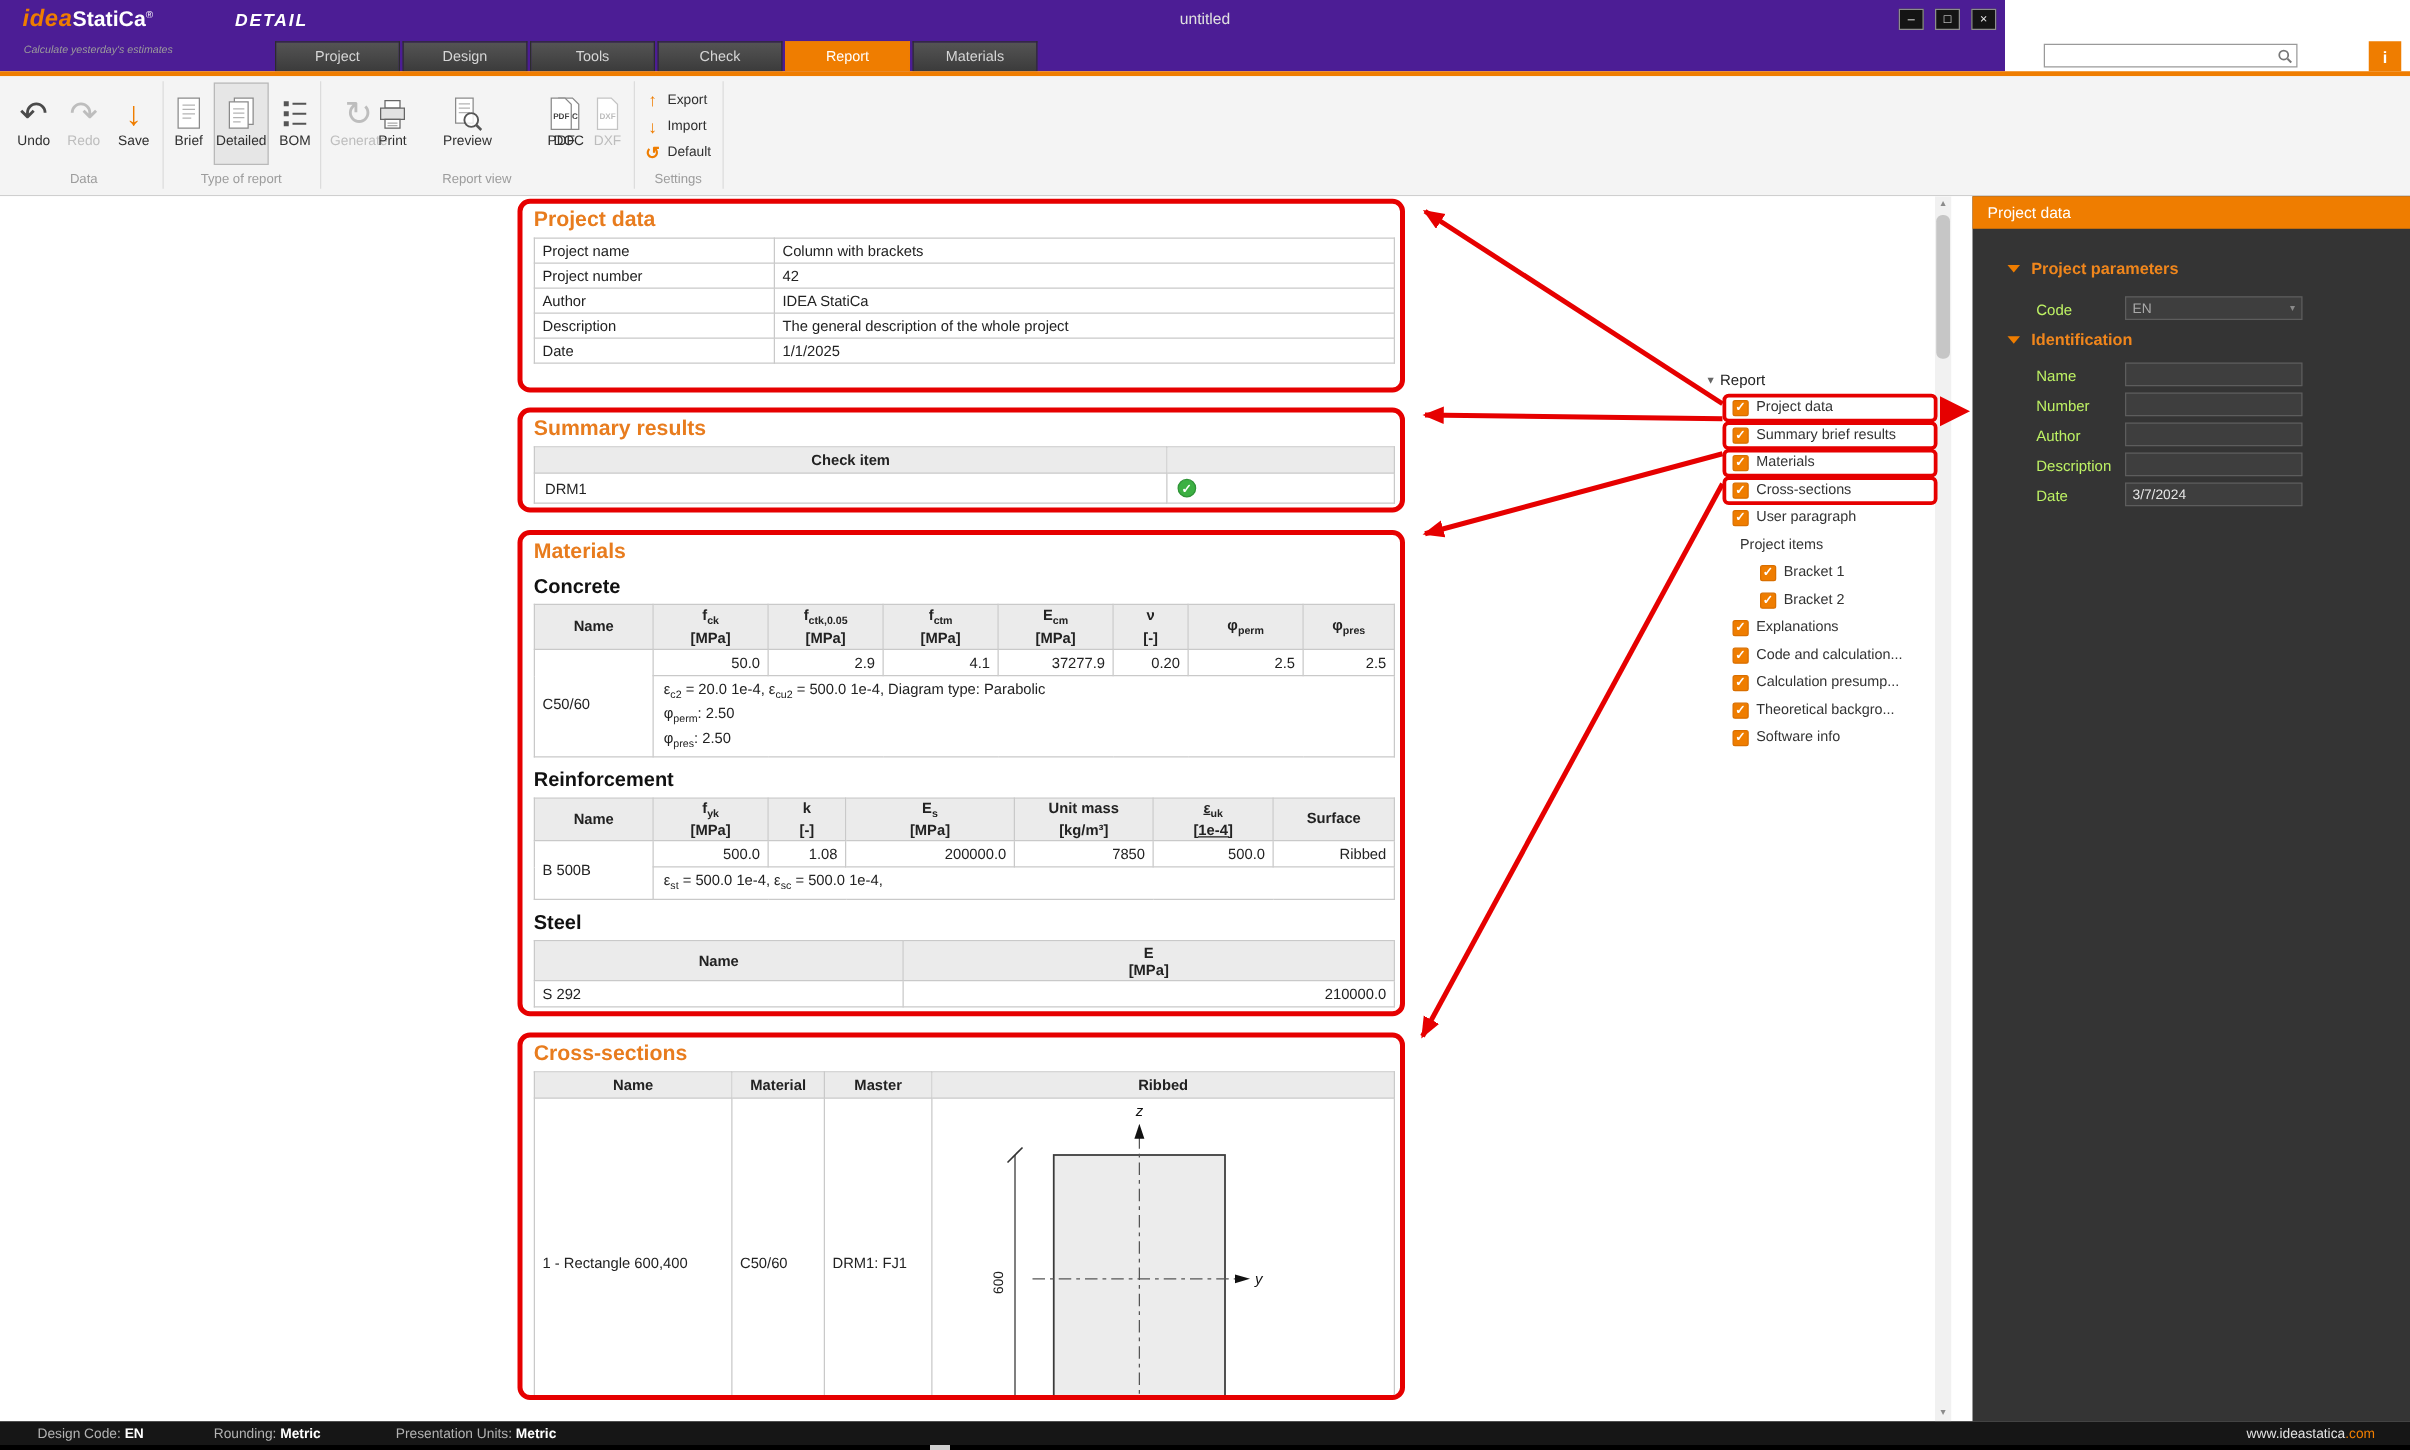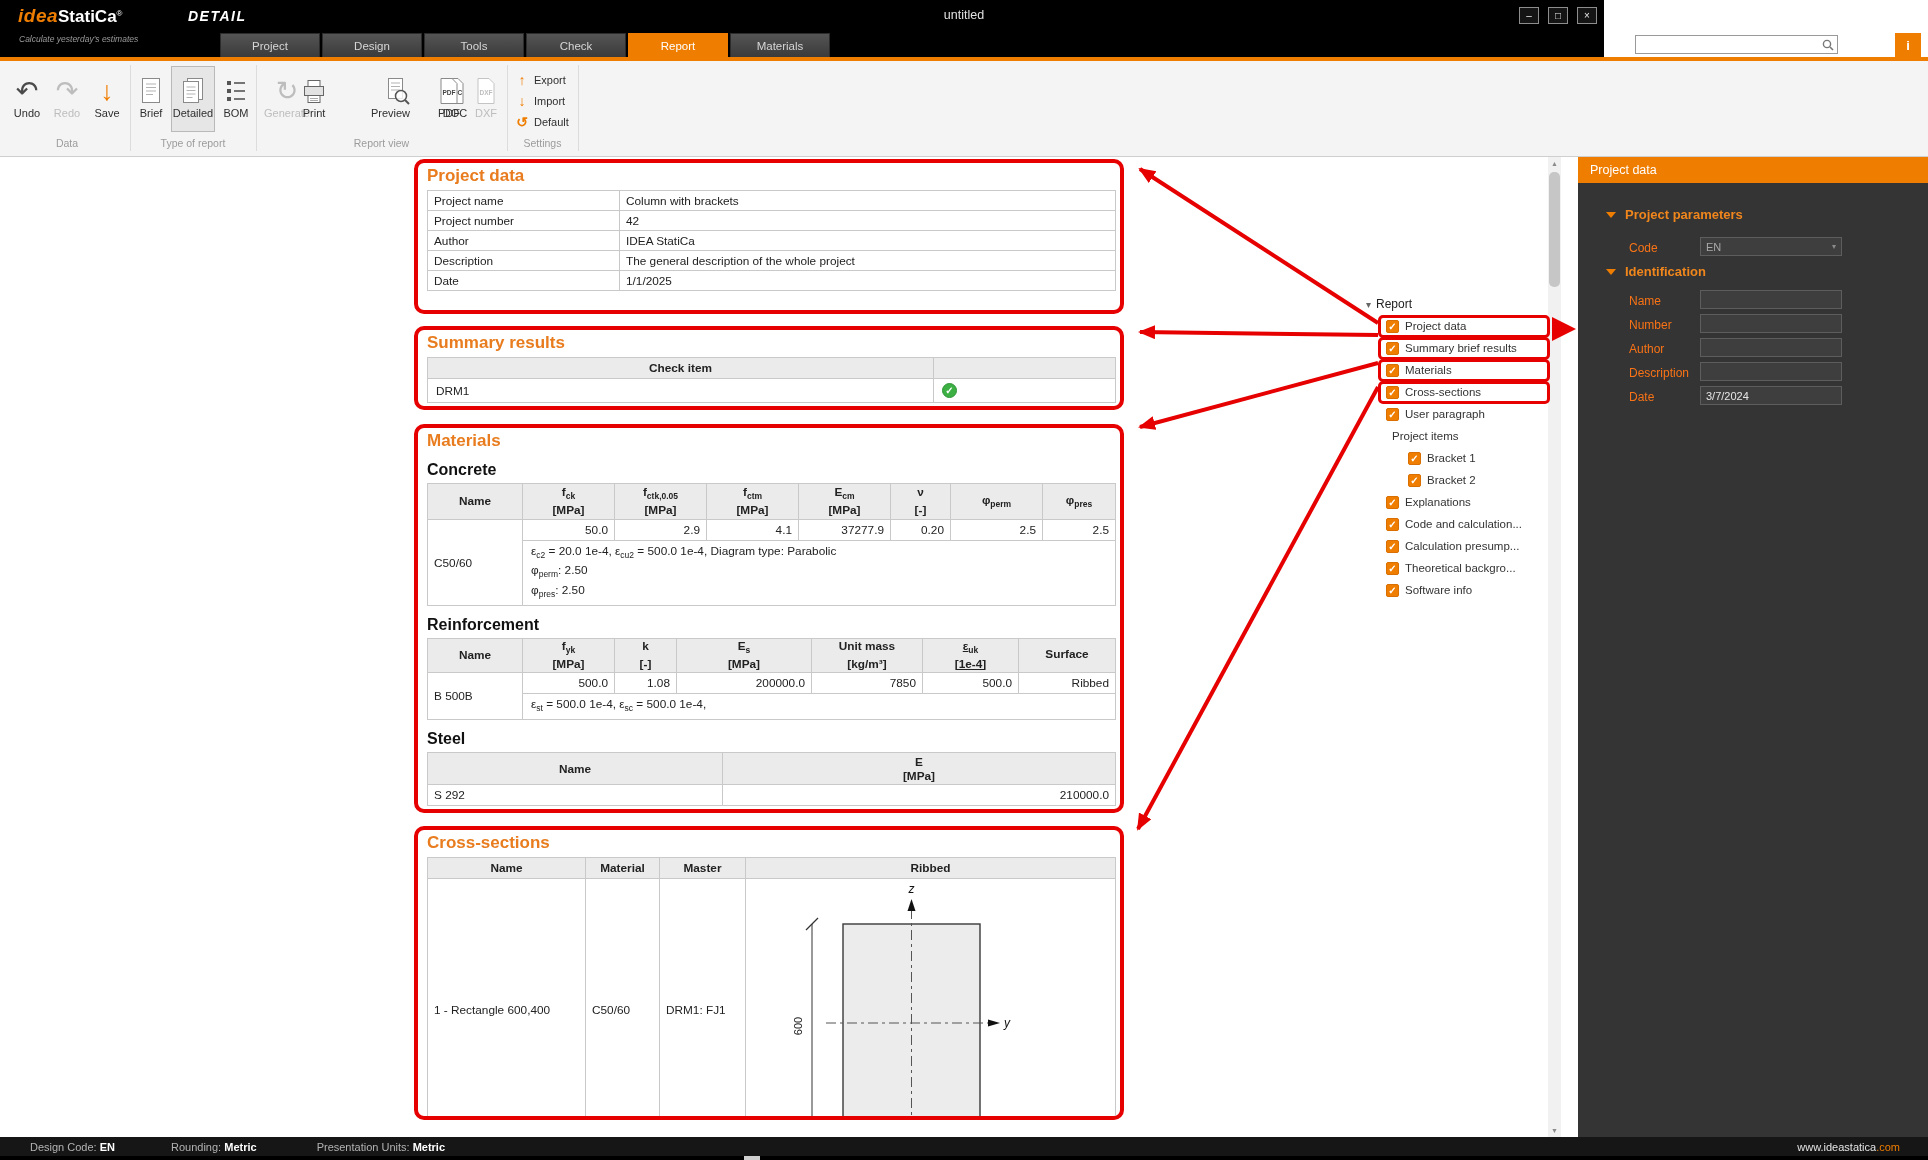--- a/index.html
+++ b/index.html
@@ -1,20 +1,20 @@
 <!DOCTYPE html>
 <html><head>
 <meta charset="utf-8">
 <style>
   * { margin:0; padding:0; box-sizing:border-box; }
   html,body { width:1928px; height:1160px; overflow:hidden; background:#000; font-family:"Liberation Sans",sans-serif; }
   .app { position:absolute; top:0; left:0; width:1928px; height:1160px; background:#fff; }
 
   
-  .header { position:absolute; top:0; left:0; width:1604px; height:57px; background:#000000; }
+  .header { position:absolute; top:0; left:0; width:1604px; height:57px; background:#4c1d95; }
   .logo { position:absolute; left:18px; top:5px; white-space:nowrap; }
   .logo-idea { color:#ef7d00; font-size:19px; font-weight:bold; font-style:italic; letter-spacing:.5px; }
   .logo-statica { color:#fff; font-size:17px; font-weight:bold; }
   .logo-reg { color:#fff; font-size:8px; vertical-align:super; }
   .slogan { position:absolute; left:19px; top:34px; color:#9b9b9b; font-size:8.5px; font-style:italic; }
   .app-name { position:absolute; left:188px; top:8px; color:#fff; font-size:14px; font-weight:bold; font-style:italic; letter-spacing:1.5px; }
   .doc-title { position:absolute; left:0; top:8px; width:1928px; text-align:center; color:#e0e0e0; font-size:12.5px; }
   .win-btns { position:absolute; right:7px; top:7px; display:flex; gap:9px; }
   .win-btn { width:20px; height:17px; background:#141414; border:1px solid #8d8d8d; color:#e8e8e8; font-size:10px; display:flex; align-items:center; justify-content:center; cursor:pointer; }
 
@@ -87,21 +87,21 @@
 
   
   .tbox { position:absolute; left:1378px; width:172px; height:23px; border:3px solid #e60000; border-radius:5px; z-index:60; pointer-events:none; }
   .annot { position:absolute; top:0; left:0; width:1578px; height:980px; z-index:55; pointer-events:none; }
 
   
   .props { position:absolute; top:157px; left:1578px; width:350px; height:980px; background:#343434; }
   .props-header { height:26px; background:#ef7d00; color:#fff; font-size:12.5px; display:flex; align-items:center; padding-left:12px; }
   .ptitle { position:absolute; left:28px; display:flex; align-items:center; gap:9px; color:#f0861c; font-size:13px; font-weight:bold; cursor:pointer; }
   .tri { width:0; height:0; border-left:5px solid transparent; border-right:5px solid transparent; border-top:6px solid #ef7d00; }
-  .prow-label { position:absolute; left:51px; color:#f97316; font-size:12px; }
+  .prow-label { position:absolute; left:51px; color:#bef264; font-size:12px; }
   .pfield { position:absolute; left:122px; width:142px; height:19px; background:#3e3e3e; border:1px solid #5d5d5d; color:#e6e6e6; font-size:11px; display:flex; align-items:center; padding:0 5px; cursor:text; }
   .pfield .dd { margin-left:auto; color:#8a8a8a; font-size:8px; }
   .pfield.dim { color:#a9a9a9; }
 
   
   .statusbar { position:absolute; top:1137px; left:0; width:1928px; height:19px; background:#161616; display:flex; align-items:center; font-size:11px; }
   .st-item { color:#b3b3b3; white-space:nowrap; }
   .st-item b { color:#fff; }
   .st1 { margin-left:30px; } .st2 { margin-left:56px; } .st3 { margin-left:60px; }
   .site { margin-left:auto; margin-right:28px; color:#e3e3e3; }
@@ -217,21 +217,21 @@
         <svg width="24" height="26" viewBox="0 0 24 26">
             <rect x="6" y="1.5" width="12" height="6" fill="#fff" stroke="#666"></rect>
             <rect x="2.5" y="7.5" width="19" height="9" fill="#e2e2e2" stroke="#666"></rect>
             <rect x="6" y="16.5" width="12" height="7" fill="#fff" stroke="#666"></rect>
             <line x1="8" y1="19.5" x2="16" y2="19.5" stroke="#aaa"></line>
             <line x1="8" y1="21.5" x2="16" y2="21.5" stroke="#aaa"></line>
           </svg>
       </span>
       <span class="rlbl">Print</span>
     </div>
-    <div class="rbtn" style="left:369px;width:42px;align-items:flex-end;">
+    <div class="rbtn" style="left:353px;width:42px;">
       <span class="ric">
         <svg width="24" height="28" viewBox="0 0 24 28">
             <rect x="2.5" y="1.5" width="14" height="20" fill="#fff" stroke="#8a8a8a"></rect>
             <line x1="5" y1="6" x2="14" y2="6" stroke="#b3b3b3"></line>
             <line x1="5" y1="9.5" x2="14" y2="9.5" stroke="#b3b3b3"></line>
             <line x1="5" y1="13" x2="14" y2="13" stroke="#b3b3b3"></line>
             <circle cx="15" cy="19" r="5.5" fill="#ffffffcc" stroke="#555" stroke-width="1.5"></circle>
             <line x1="19" y1="23" x2="23" y2="27" stroke="#555" stroke-width="2"></line>
           </svg>
       </span>

